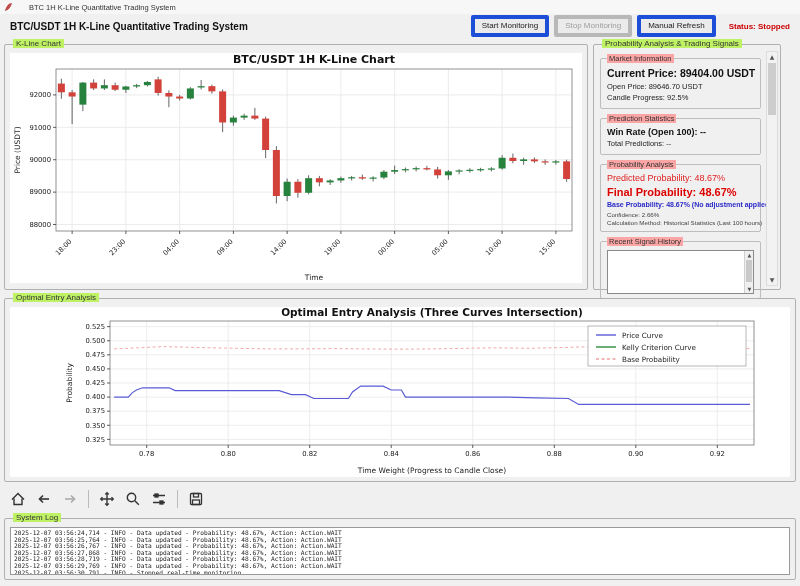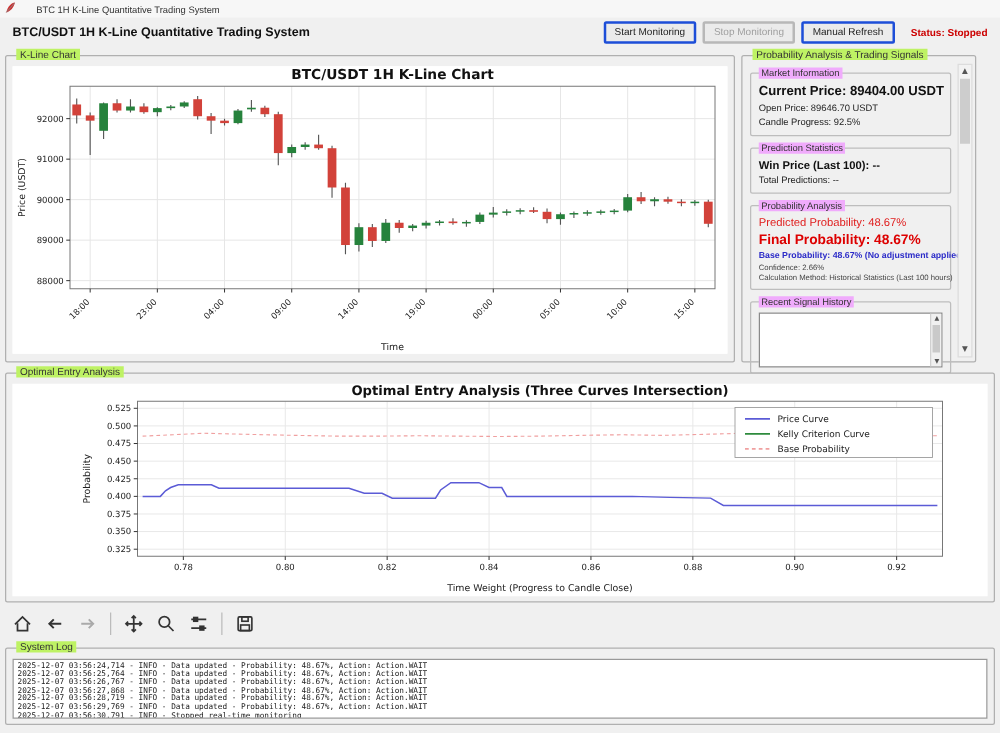--- a/index.html
+++ b/index.html
@@ -7,40 +7,40 @@
               font-family:"Liberation Sans", sans-serif; }
   
   .titlebar { height:14px; background:#f7f7f7; display:flex; align-items:center;
               padding-left:4px; gap:16px; }
   .titlebar .title-text { font-size:7.5px; color:#333; }
   .header { height:24px; display:flex; align-items:center; justify-content:space-between;
             padding:0 8px 0 10px; }
   .app-title { font-size:10px; font-weight:bold; color:#111; }
   .header-right { display:flex; align-items:center; gap:5px; }
   .tkbtn { font-family:"Liberation Sans",sans-serif; font-size:8px; color:#222;
-           background:#ebebeb; border:2px solid #1d4ed8; border-radius:2px;
+           background:#ebebeb; border:4px solid #1d4ed8; border-radius:2px;
            padding:3px 7px; line-height:1; }
   .tkbtn.disabled { color:#9e9e9e; border-color:#b8b8b8; }
   .status { font-size:8px; font-weight:bold; color:#cc0000; margin-left:8px; margin-right:2px; }
   
   .lframe { position:absolute; border:1px solid #b0b0b0; border-radius:2px; background:#f0f0f0; }
   .lf-label { position:absolute; top:-6px; left:8px; background:#bef264; padding:0 3px;
               font-size:8px; color:#333; white-space:nowrap; }
   .kline-frame  { left:4px;  top:44px;  width:584px; height:246px; }
   .signals-frame{ left:593px; top:44px; width:188px; height:246px; }
   .entry-frame  { left:4px;  top:298px; width:792px; height:184px; }
   .log-frame    { left:4px;  top:518px; width:792px; height:62px; }
   .figure { position:absolute; background:#fff; }
   #kline-svg { left:5px; top:8px; }
   #entry-svg { left:5px; top:8px; }
   
   .signals-content { position:absolute; left:4px; top:8px; right:17px; bottom:4px; }
   .subframe { position:relative; border:1px solid #bdbdbd; border-radius:2px;
               margin:5px 2px 9px 2px; padding:8px 6px 4px 6px; }
-  .sf-label { position:absolute; top:-5px; left:6px; background:#f0abfc; padding:0 2px;
+  .sf-label { position:absolute; top:-5px; left:6px; background:#fca5a5; padding:0 2px;
               font-size:7.5px; color:#333; white-space:nowrap; }
   .cur-price { font-size:10.5px; font-weight:bold; color:#111; margin-bottom:3px; white-space:nowrap; }
   .sm-line   { font-size:7.5px; color:#222; margin-bottom:2px; white-space:nowrap; }
   .win-rate  { font-size:9px; font-weight:bold; color:#111; margin-bottom:2px; }
   .pred-red  { font-size:9px; color:#e02020; margin-bottom:3px; white-space:nowrap; }
   .final-red { font-size:11px; font-weight:bold; color:#dd0000; margin-bottom:3px; white-space:nowrap; }
   .base-blue { font-size:7px; color:#2b2bc8; font-weight:bold; margin-bottom:3px; white-space:nowrap; }
   .tiny-gray { font-size:6.2px; color:#444; margin-bottom:1px; white-space:nowrap; }
   .sig-box { position:relative; height:44px; background:#fff; border:1px solid #8a8a8a; }
   .sig-scroll { position:absolute; right:0; top:0; bottom:0; width:9px; background:#f0f0f0;
@@ -247,21 +247,21 @@
   <span class="lf-label">Probability Analysis &amp; Trading Signals</span>
   <div class="signals-content">
     <div class="subframe">
       <span class="sf-label">Market Information</span>
       <div class="cur-price">Current Price: 89404.00 USDT</div>
       <div class="sm-line">Open Price: 89646.70 USDT</div>
       <div class="sm-line">Candle Progress: 92.5%</div>
     </div>
     <div class="subframe">
       <span class="sf-label">Prediction Statistics</span>
-      <div class="win-rate">Win Price (Last 100): --</div>
+      <div class="win-rate">Win Rate (Open 100): --</div>
       <div class="sm-line">Total Predictions: --</div>
     </div>
     <div class="subframe">
       <span class="sf-label">Probability Analysis</span>
       <div class="pred-red">Predicted Probability: 48.67%</div>
       <div class="final-red">Final Probability: 48.67%</div>
       <div class="base-blue">Base Probability: 48.67% (No adjustment applied)</div>
       <div class="tiny-gray">Confidence: 2.66%</div>
       <div class="tiny-gray">Calculation Method: Historical Statistics (Last 100 hours)</div>
     </div>

